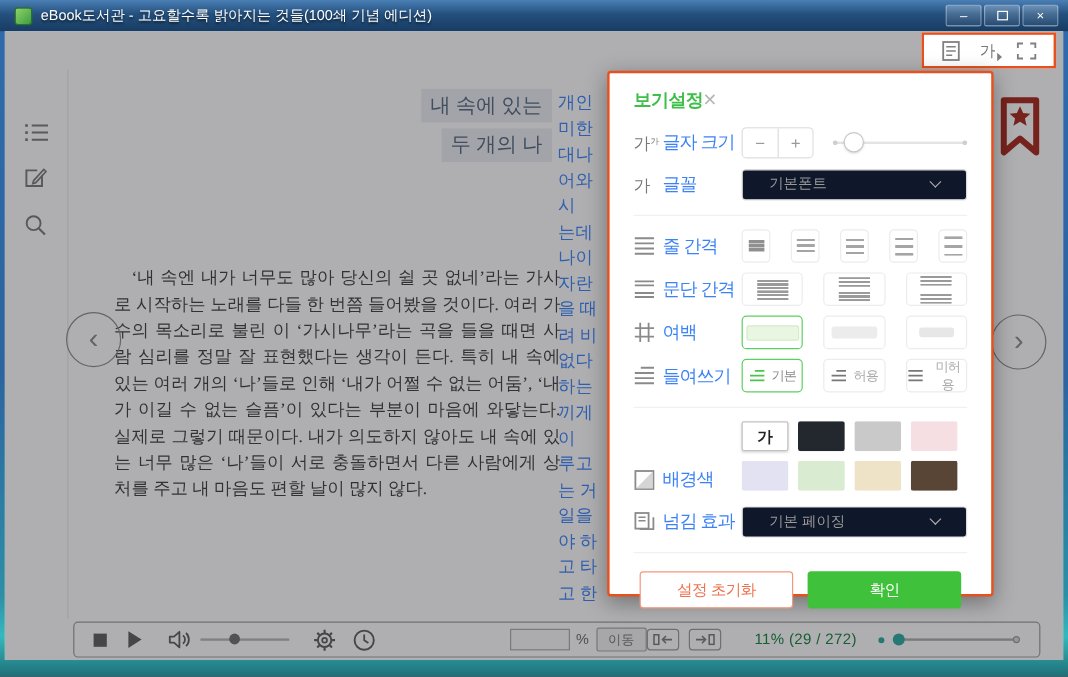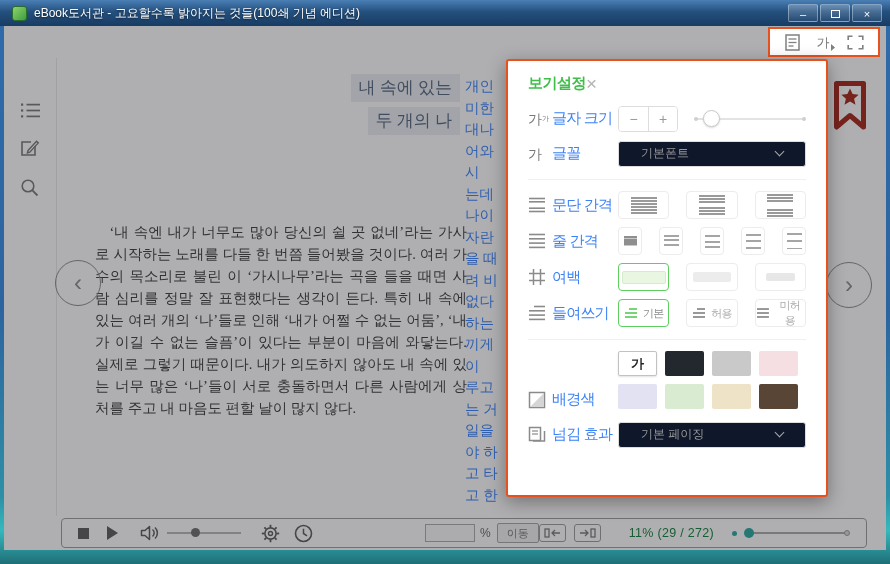--- a/index.html
+++ b/index.html
@@ -330,20 +330,51 @@
         </div>
       </div>
 
       <div class="pdiv"></div>
 
       <div class="prow">
         <span class="picon">
           <svg width="18" height="18" viewBox="0 0 18 18">
               <g stroke="#8a8a8a" stroke-width="1.6">
             <line x1="1" y1="2.5" x2="17" y2="2.5"></line>
+                <line x1="1" y1="6.8" x2="17" y2="6.8"></line>
+            <line x1="1" y1="11.1" x2="17" y2="11.1"></line>
+                <line x1="1" y1="15.4" x2="17" y2="15.4"></line>
+          </g>
+            </svg>
+        </span>
+        <span class="plabel">줄 간격</span>
+        <div class="opts">
+          <button class="opt">
+              <span class="mi ls1"></span>
+            </button>
+          <button class="opt">
+              <span class="mi ls2"></span>
+            </button>
+          <button class="opt">
+              <span class="mi ls3"></span>
+            </button>
+          <button class="opt">
+              <span class="mi ls4"></span>
+            </button>
+          <button class="opt">
+              <span class="mi ls5"></span>
+            </button>
+        </div>
+      </div>
+
+      <div class="prow">
+        <span class="picon">
+          <svg width="18" height="18" viewBox="0 0 18 18">
+              <g stroke="#8a8a8a" stroke-width="1.6">
+            <line x1="1" y1="2.5" x2="17" y2="2.5"></line>
                 <line x1="1" y1="5.8" x2="17" y2="5.8"></line>
             <line x1="1" y1="12.2" x2="17" y2="12.2"></line>
                 <line x1="1" y1="15.5" x2="17" y2="15.5"></line>
           </g>
             </svg>
         </span>
         <span class="plabel">문단 간격</span>
         <div class="opts">
           <button class="opt">
               <span class="ps g1">
@@ -355,51 +386,20 @@
               <span class="ps g2">
                 <i></i>
                 <i></i>
               </span>
             </button>
           <button class="opt">
               <span class="ps g3">
                 <i></i>
                 <i></i>
               </span>
-            </button>
-        </div>
-      </div>
-
-      <div class="prow">
-        <span class="picon">
-          <svg width="18" height="18" viewBox="0 0 18 18">
-              <g stroke="#8a8a8a" stroke-width="1.6">
-            <line x1="1" y1="2.5" x2="17" y2="2.5"></line>
-                <line x1="1" y1="6.8" x2="17" y2="6.8"></line>
-            <line x1="1" y1="11.1" x2="17" y2="11.1"></line>
-                <line x1="1" y1="15.4" x2="17" y2="15.4"></line>
-          </g>
-            </svg>
-        </span>
-        <span class="plabel">줄 간격</span>
-        <div class="opts">
-          <button class="opt">
-              <span class="mi ls1"></span>
-            </button>
-          <button class="opt">
-              <span class="mi ls2"></span>
-            </button>
-          <button class="opt">
-              <span class="mi ls3"></span>
-            </button>
-          <button class="opt">
-              <span class="mi ls4"></span>
-            </button>
-          <button class="opt">
-              <span class="mi ls5"></span>
             </button>
         </div>
       </div>
 
       <div class="prow">
         <span class="picon">
           <svg width="18" height="18" viewBox="0 0 18 18">
               <g stroke="#8a8a8a" stroke-width="1.5">
             <line x1="1" y1="5.5" x2="17" y2="5.5"></line>
                 <line x1="1" y1="12.5" x2="17" y2="12.5"></line>
@@ -503,16 +503,20 @@
         </span>
         <span class="plabel">넘김 효과</span>
         <div class="pctrl">
           <div class="pselect">
             <span>기본 페이징</span>
             <span class="chev"></span>
           </div>
         </div>
       </div>
 
+      <div class="pbuttons">
+        <button class="reset-btn">설정 초기화</button>
+        <button class="confirm-btn">확인</button>
+      </div>
     </div>
 
   </div>
 </div>
 
 </body></html>

